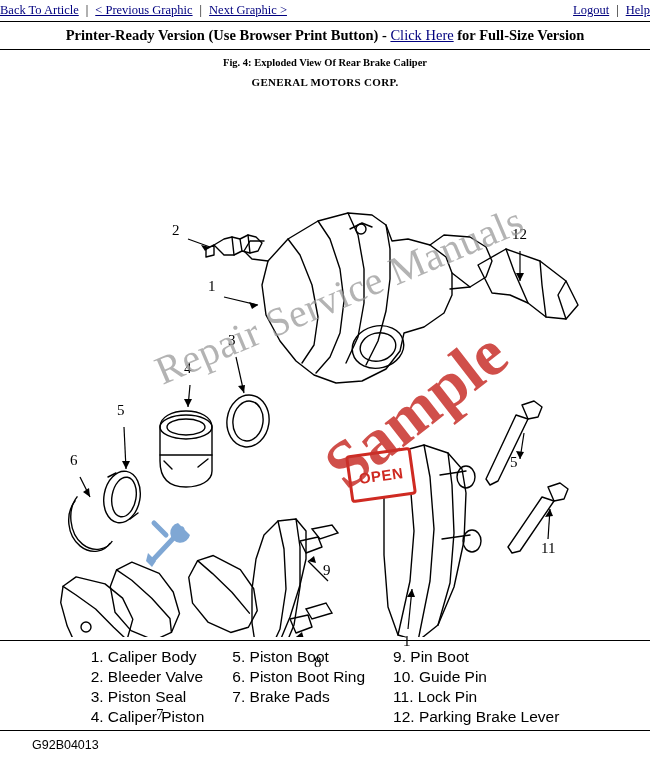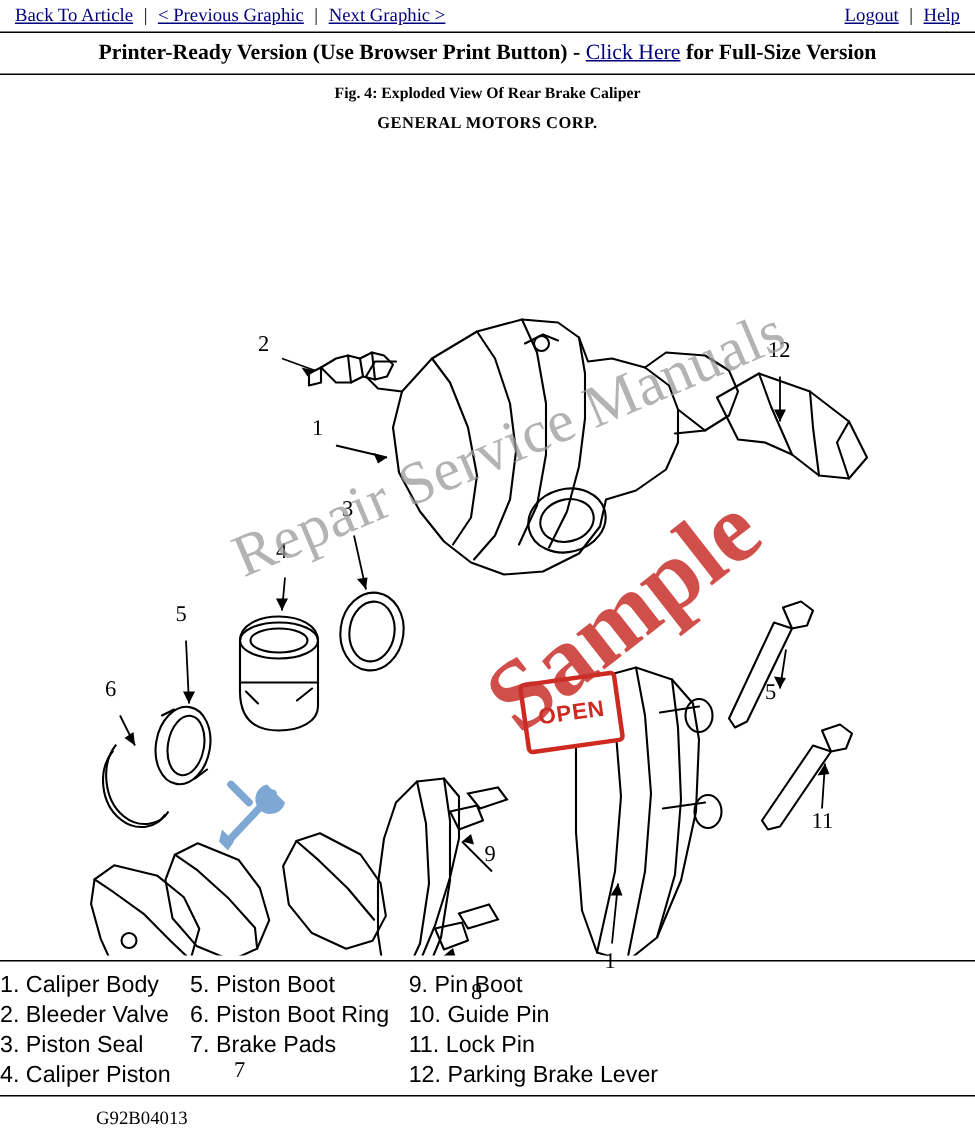--- a/index.html
+++ b/index.html
@@ -22,21 +22,21 @@
     box-sizing: border-box;
   }
 
   
   .navbar {
     position: relative;
     height: 22px;
     border-bottom: 1px solid #000;
     font-family: "Liberation Serif", serif;
     font-size: 12.5px;
-    padding: 0 10px;
+    padding: 0 0;
     box-sizing: border-box;
     display: flex;
     align-items: center;
   }
   .nav-left {
     display: flex;
     align-items: center;
     gap: 0px;
   }
   .nav-right {
@@ -173,38 +173,39 @@
     position: absolute;
     left: 0;
     top: 640px;
     width: 650px;
     box-sizing: border-box;
     padding: 6px 0 0 0;
     border-top: 1px solid #000;
   }
   .legend-grid {
     display: flex;
-    gap: 13px;
+    justify-content: center;
+    gap: 28px;
     font-family: "Liberation Sans", sans-serif;
     font-size: 15.5px;
     line-height: 20px;
   }
   .legend-col {
     display: flex;
     flex-direction: column;
   }
   .legend-item {
     white-space: nowrap;
   }
 
   .docid {
     position: absolute;
-    left: 64px;
+    left: 32px;
     top: 738px;
-    font-family: Liberation Serif, serif;
+    font-family: Liberation Sans, sans-serif;
     font-size: 12.5px;
   }
   .bottom-rule {
     position: absolute;
     left: 0;
     top: 730px;
     width: 650px;
     border-top: 1px solid #000;
   }
 </style>

